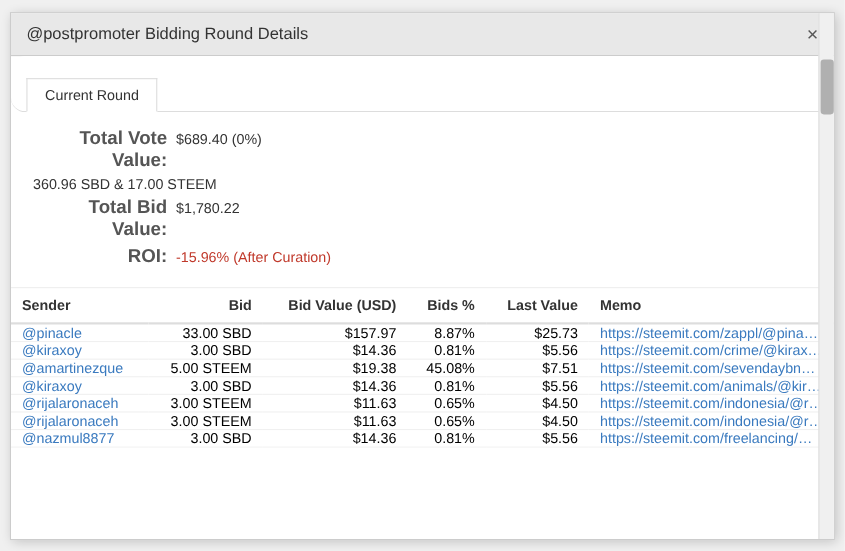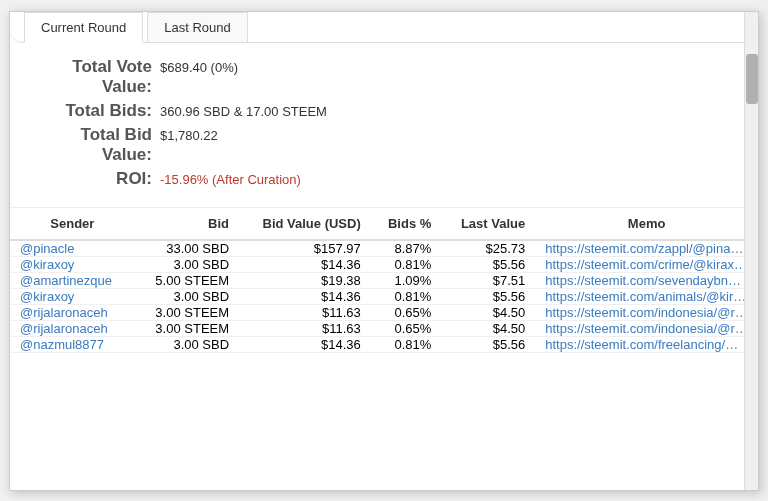--- a/index.html
+++ b/index.html
@@ -36,21 +36,21 @@
     .close-btn {
       cursor: pointer;
       font-size: 18px;
       color: #555;
       background: none;
       border: none;
       line-height: 1;
     }
     .tabs {
       display: flex;
-      padding: 0 14px 0;
+      padding: 20px 14px 0;
       border-bottom: 1px solid #ddd;
       background: #fff;
       border-radius: 13px;
     }
     .tab {
       padding: 7px 16px;
       border: 1px solid #ddd;
       background: #f9f9f9;
       cursor: pointer;
       font-size: 13px;
@@ -94,21 +94,21 @@
       max-height: 320px;
     }
     table {
       width: 100%;
       border-collapse: collapse;
     }
     thead tr {
       border-bottom: 2px solid #ddd;
     }
     th {
-      text-align: center;
+      text-align: left;
       padding: 8px 10px;
       color: #333;
       font-weight: bold;
       font-size: 13px;
       white-space: nowrap;
     }
     th.right, td.right {
       text-align: right;
     }
     td {
@@ -156,37 +156,37 @@
       position: absolute;
       top: 40px;
       left: 1px;
     }
   </style>
 </head>
 <body>
 
 <div class="modal">
 
+  <div class="modal-header">
+    <span class="modal-title">@postpromoter Bidding Round Details</span>
+    <button class="close-btn">×</button>
+  </div>
 
   <div class="tabs">
     <div class="tab active">
       <span>Current Round</span>
     </div>
-    <div class="tab">
-      <span>Last Round</span>
-    </div>
   </div>
 
   <div class="summary">
     <div class="summary-row">
       <span class="summary-label">Total Vote Value:</span>
       <span class="summary-value">$689.40 (0%)</span>
     </div>
     <div class="summary-row">
-      <span class="summary-label">Total Bids:</span>
       <span class="summary-value">360.96 SBD &amp; 17.00 STEEM</span>
     </div>
     <div class="summary-row">
       <span class="summary-label">Total Bid Value:</span>
       <span class="summary-value">$1,780.22</span>
     </div>
     <div class="summary-row">
       <span class="summary-label">ROI:</span>
       <span class="summary-value negative">-15.96% (After Curation)</span>
     </div>
@@ -218,21 +218,21 @@
       <td class="bid right">3.00 SBD</td>
       <td class="bid-value right">$14.36</td>
       <td class="vote-pct right">0.81%</td>
       <td class="vote-value right">$5.56</td>
       <td class="memo">https://steemit.com/crime/@kiraxoy/unfo</td>
     </tr>
           <tr>
       <td class="sender">@amartinezque</td>
       <td class="bid right">5.00 STEEM</td>
       <td class="bid-value right">$19.38</td>
-      <td class="vote-pct right">1.09%</td>
+      <td class="vote-pct right">45.08%</td>
       <td class="vote-value right">$7.51</td>
       <td class="memo">https://steemit.com/sevendaybnwchaller</td>
     </tr>
           <tr>
       <td class="sender">@kiraxoy</td>
       <td class="bid right">3.00 SBD</td>
       <td class="bid-value right">$14.36</td>
       <td class="vote-pct right">0.81%</td>
       <td class="vote-value right">$5.56</td>
       <td class="memo">https://steemit.com/animals/@kiraxoy/an</td>

